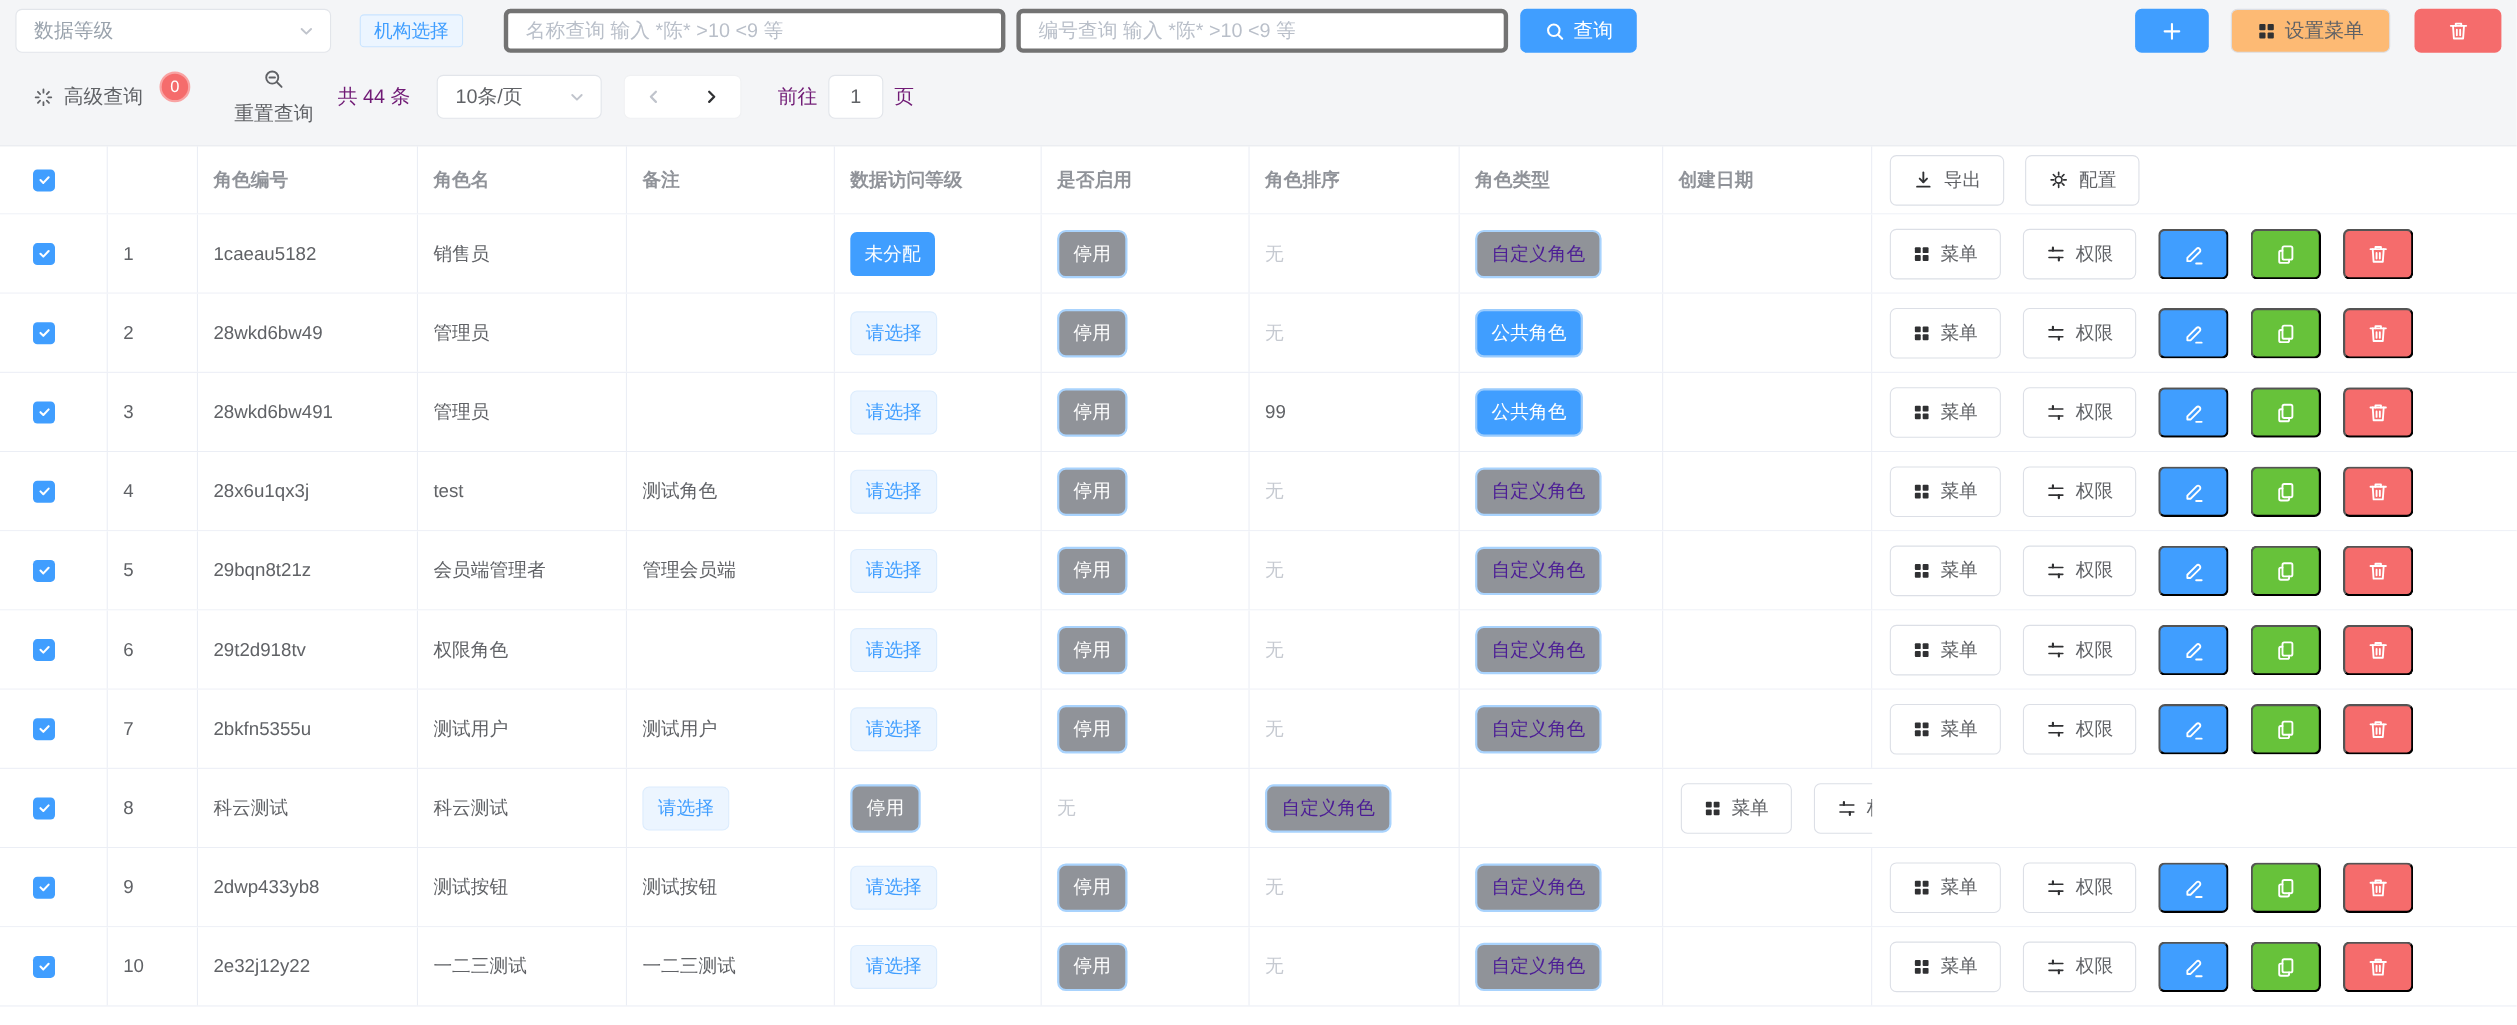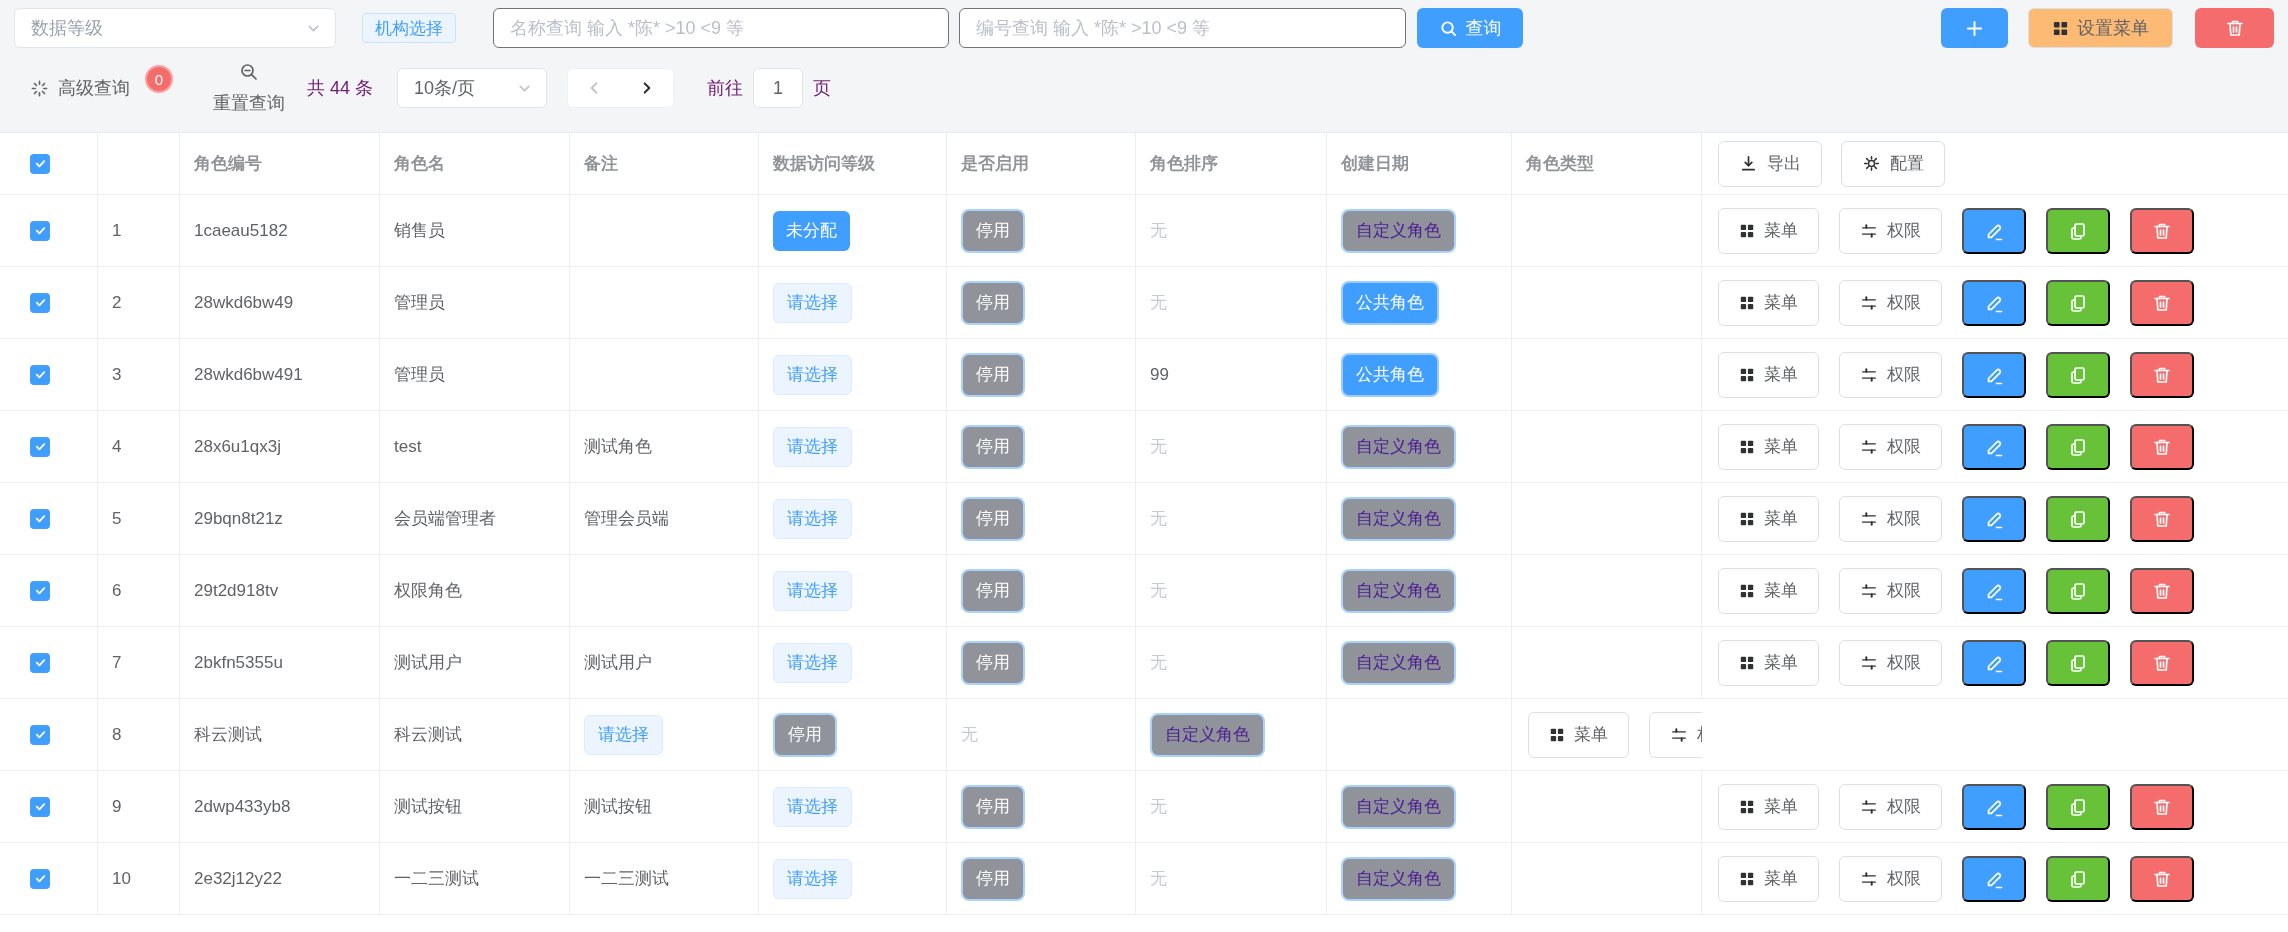--- a/index.html
+++ b/index.html
@@ -14,21 +14,21 @@
     display: flex; align-items: center; padding: 0 14px; }
   .tb-row2 { position: absolute; top: 66px; left: 0; right: 0; height: 44px;
     display: flex; align-items: center; }
 
   .select-box { height: 40px; background: #fff; border: 1px solid #e2e5ea;
     border-radius: 6px; display: flex; align-items: center;
     padding: 0 14px 0 16px; color: #9aa3ad; font-size: 18px; }
   .select-box .sel-label { flex: 1; }
   .select-box svg { color: #c0c4cc; }
 
-  .input-box { height: 40px; background: #fff; border: 1px solid #737373;
+  .input-box { height: 40px; background: #fff; border: 4px solid #737373;
     border-radius: 6px; font-size: 18px; padding: 0 16px; color: #606266; }
   .input-box::placeholder { color: #b9bfc9; }
 
   .btn { display: inline-flex; align-items: center; justify-content: center;
     gap: 8px; border-radius: 6px; font-size: 18px; cursor: pointer;
     border: none; white-space: nowrap; }
   .btn-plain-blue { background: #ecf5ff; color: #409eff;
     border: 1px solid #c9e4ff; border-radius: 4px; height: 30px;
     padding: 0 12px; font-size: 17px; }
   .btn-primary { background: #409eff; color: #fff; }
@@ -98,21 +98,21 @@
   .abtn-green { background: #67c23a; }
   .abtn-red { background: #f56c6c; }
 
   svg { display: block; }
 </style>
 </head>
 <body>
 
 <div class="topbar">
   <div class="tb-row1">
-    <div class="select-box" style="width:322px;font-family:Liberation Mono, monospace;">
+    <div class="select-box" style="width:287px;font-family:Liberation Mono, monospace;">
       <span class="sel-label">数据等级</span>
       <svg width="15" height="15" viewBox="0 0 14 14" fill="none" stroke="currentColor" stroke-width="1.6" stroke-linecap="round" stroke-linejoin="round">
           <path d="M3 5l4 4 4-4"></path>
         </svg>
     </div>
     <button class="btn btn-plain-blue" style="margin-left:26px;">机构选择</button>
     <input class="input-box" style="margin-left: 37px; width: 456px;" placeholder="名称查询 输入 *陈* &gt;10 &lt;9 等">
     <input class="input-box" style="margin-left: 10px; width: 447px;" placeholder="编号查询 输入 *陈* &gt;10 &lt;9 等">
     <button class="btn btn-primary" style="margin-left:11px;width:106px;height:40px;">
       <svg width="19" height="19" viewBox="0 0 20 20" fill="none" stroke="currentColor" stroke-width="2" stroke-linecap="round">
@@ -194,22 +194,22 @@
         </svg>
     </span>
   </div>
   <div class="cell"></div>
   <div class="cell">角色编号</div>
   <div class="cell">角色名</div>
   <div class="cell">备注</div>
   <div class="cell">数据访问等级</div>
   <div class="cell">是否启用</div>
   <div class="cell">角色排序</div>
+  <div class="cell">角色类型</div>
   <div class="cell">创建日期</div>
-  <div class="cell">角色类型</div>
   <div class="cell no-br head-actions" style="padding-left:16px;">
     <button class="abtn-white">
       <svg class="dark" width="19" height="19" viewBox="0 0 20 20" fill="none" stroke="currentColor" stroke-width="1.8" stroke-linecap="round" stroke-linejoin="round">
           <path d="M10 3v9"></path>
           <path d="M6.5 8.8L10 12.3l3.5-3.5"></path>
           <path d="M4 16.5h12"></path>
         </svg>
       <span>导出</span>
     </button>
     <button class="abtn-white">

